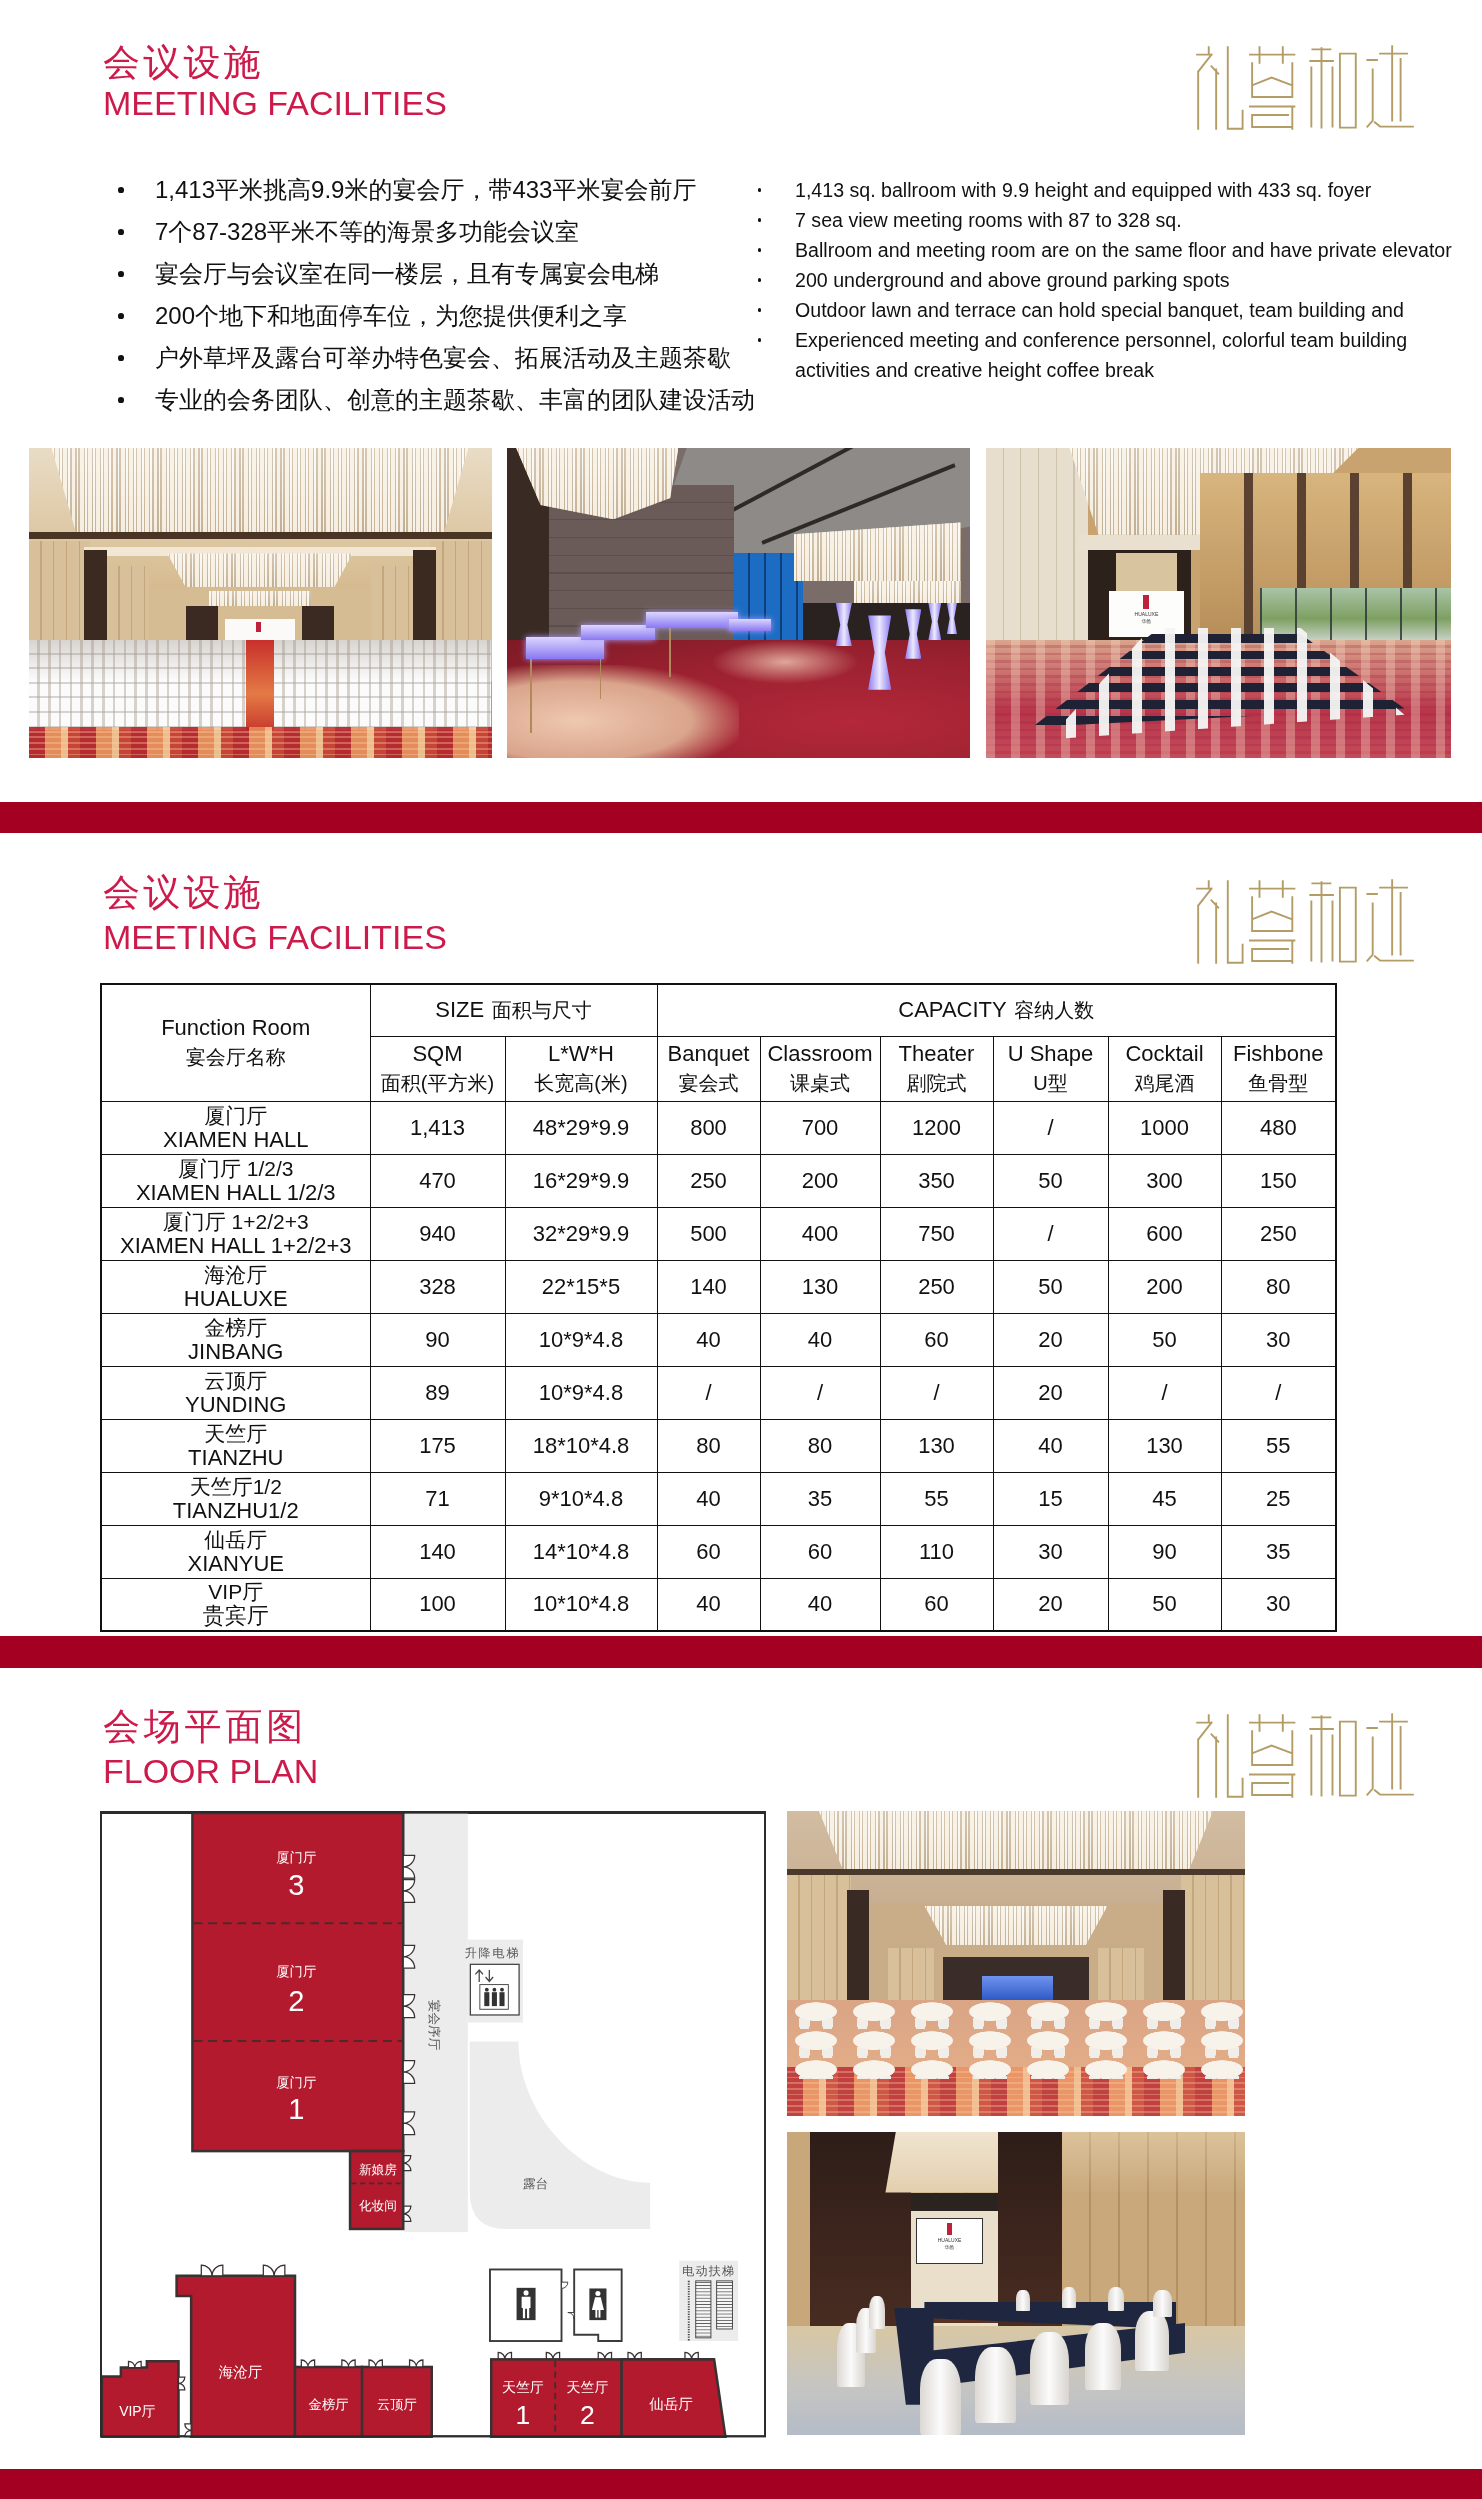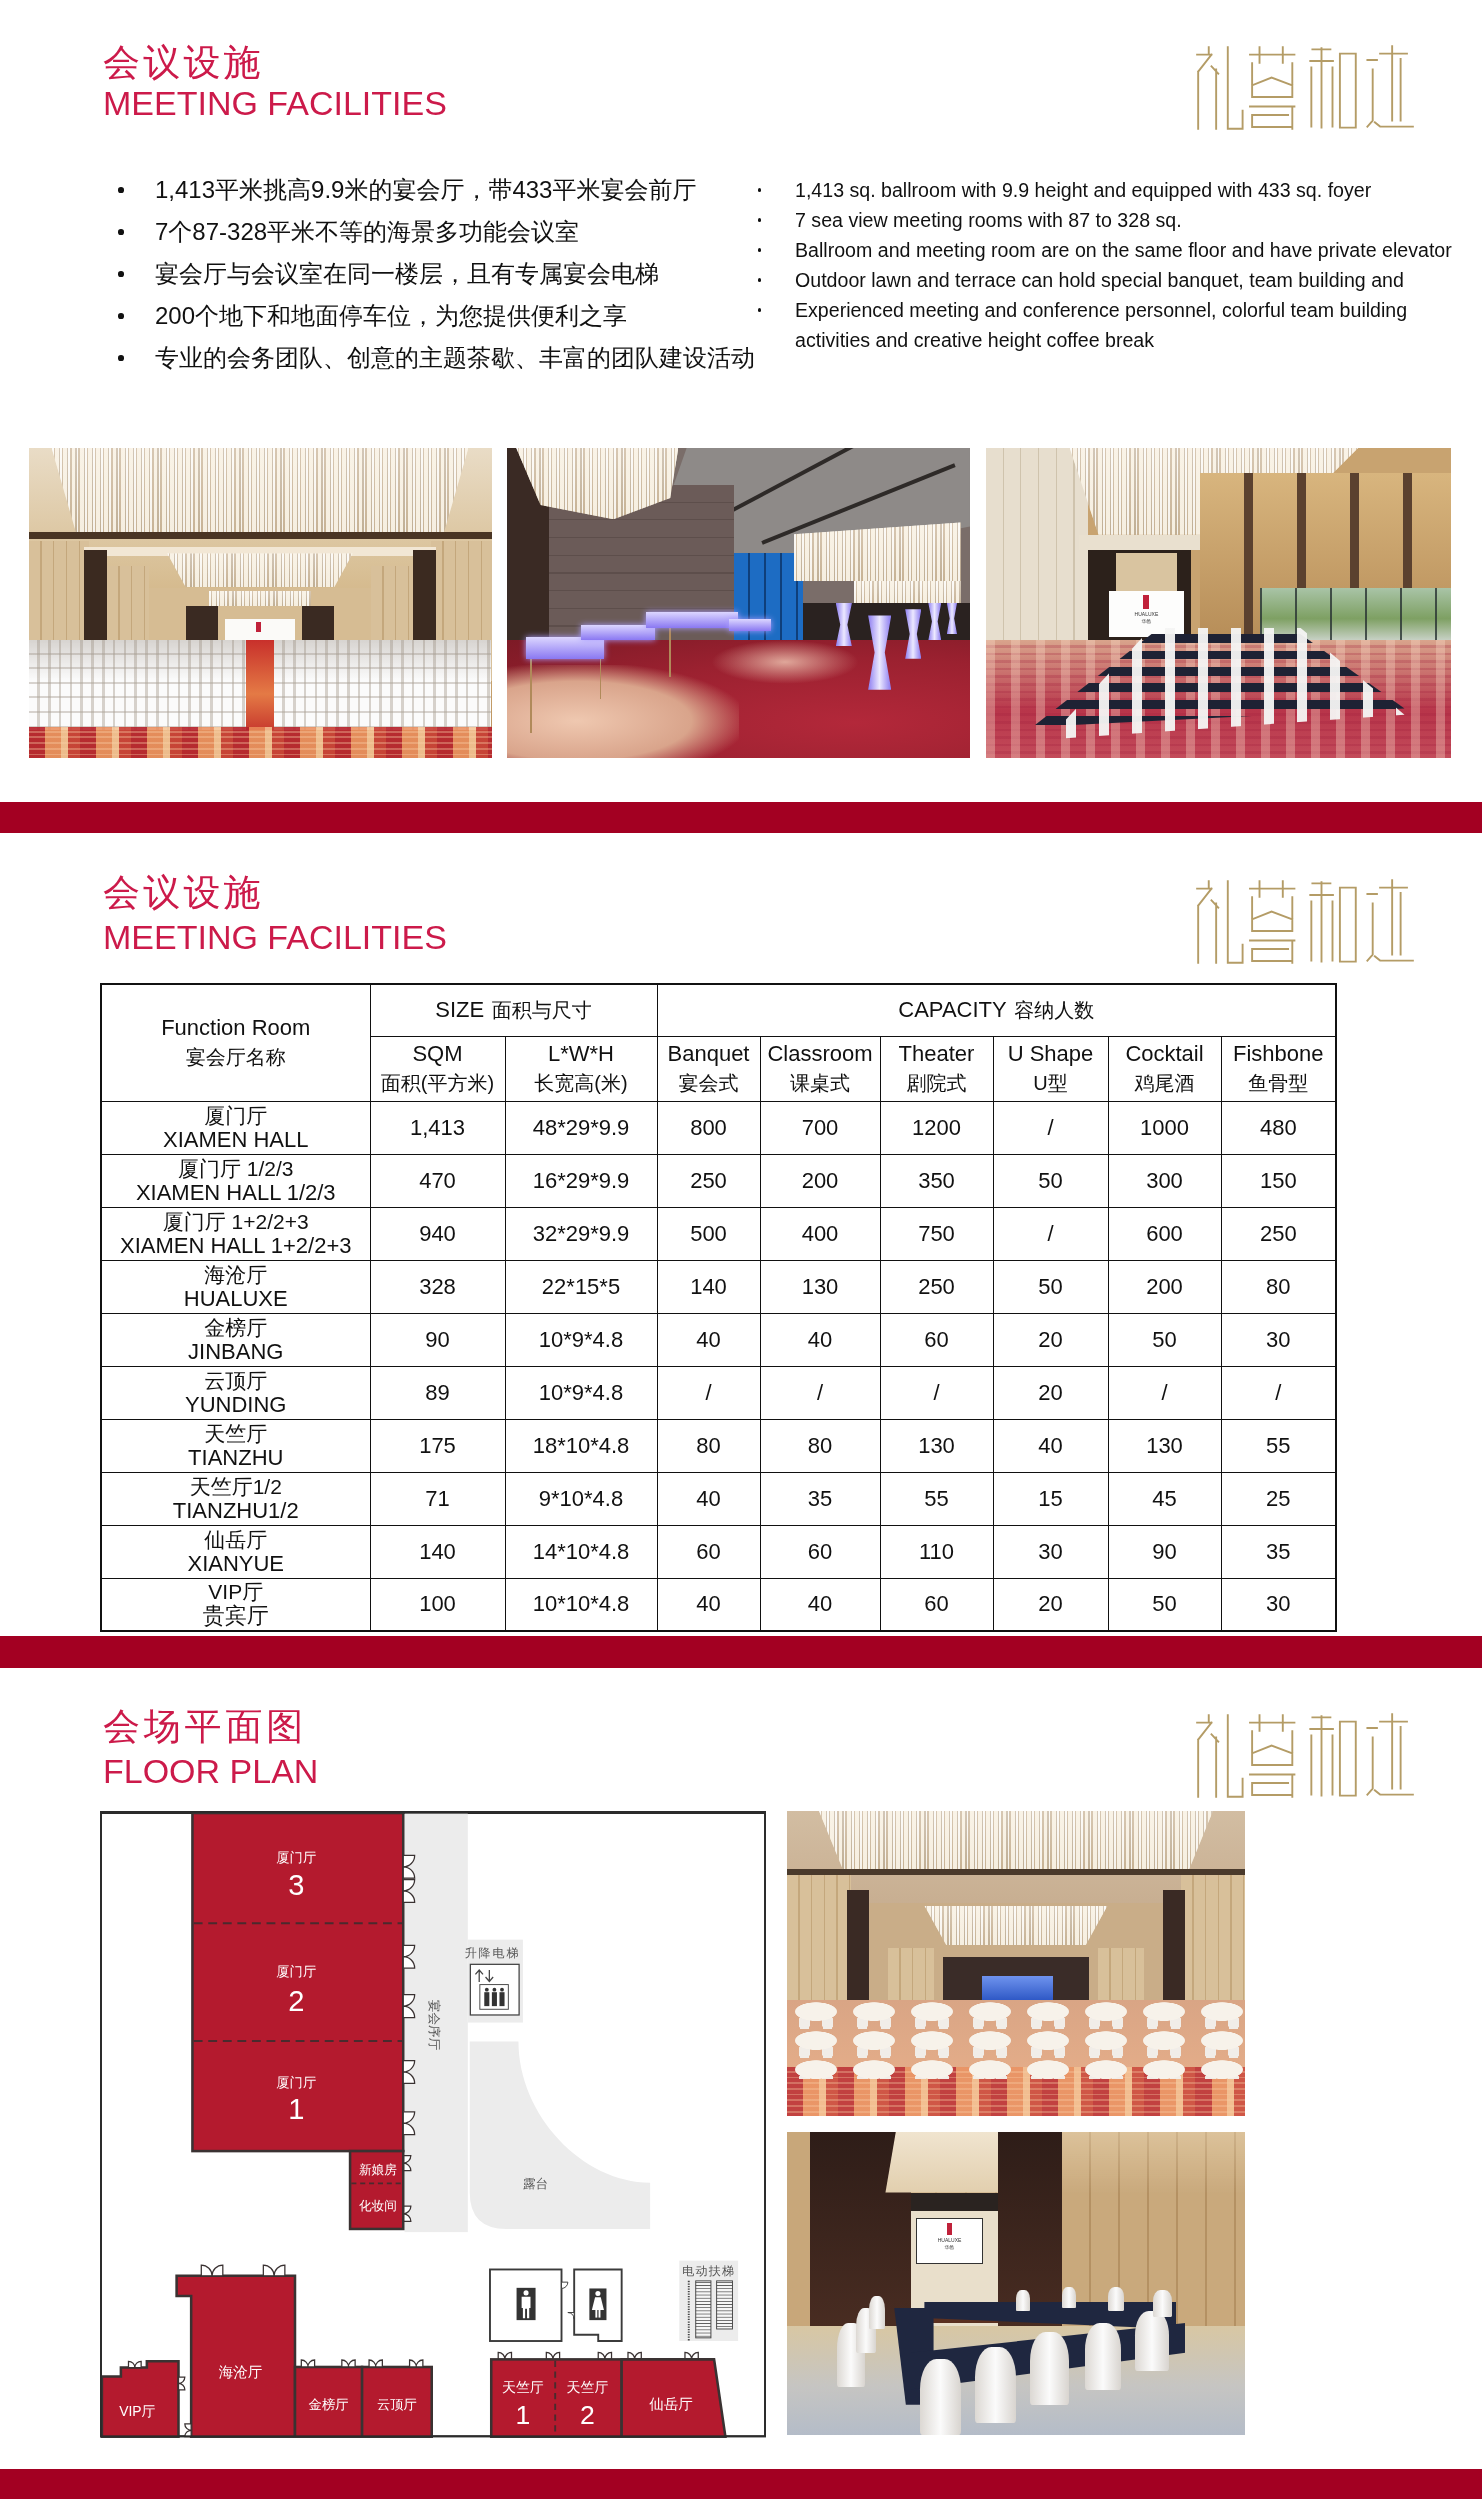--- a/index.html
+++ b/index.html
@@ -59,35 +59,40 @@
 
   <svg class="logo" style="top:44px" viewBox="30 30 1040 420" aria-label="礼尊和达">
     <path d="M95 45V78 M40 80H108 M108 80L45 160 M45 160V430 M130 150V430 M108 135L140 170 M185 45V430H255V345 M290 80H500 M335 45V118 M445 45V118 M300 120V280H490V120 M300 225L392 188L490 225 M290 325H500 M490 325V430 M300 365H470 M300 365V422H490 M585 55H670 M575 110H682 M628 50V425 M580 140V420 M680 140V420 M715 75H790V425H715Z M845 105H890 M870 150V392L845 420 M880 400L905 420H1060 M905 75H1032 M962 40V392 M1002 100V392"></path>
   </svg>
 
   <ul class="bl-cn">
     <li><span class="dot"></span><span>1,413平米挑高9.9米的宴会厅，带433平米宴会前厅</span></li>
     <li><span class="dot"></span><span>7个87-328平米不等的海景多功能会议室</span></li>
     <li><span class="dot"></span><span>宴会厅与会议室在同一楼层，且有专属宴会电梯</span></li>
     <li><span class="dot"></span><span>200个地下和地面停车位，为您提供便利之享</span></li>
+    <li><span class="dot"></span><span>户外草坪及露台可举办特色宴会、拓展活动及主题茶歇</span></li>
     <li><span class="dot"></span><span>专业的会务团队、创意的主题茶歇、丰富的团队建设活动</span></li>
   </ul>
 
   <ul class="bl-en">
     <li>
         <span class="dot"></span>
         <span class="ln">1,413 sq. ballroom with 9.9 height and equipped with 433 sq. foyer</span>
       </li>
     <li>
         <span class="dot"></span>
         <span class="ln">7 sea view meeting rooms with 87 to 328 sq.</span>
       </li>
     <li>
         <span class="dot"></span>
         <span class="ln">Ballroom and meeting room are on the same floor and have private elevator</span>
+      </li>
+    <li>
+        <span class="dot"></span>
+        <span class="ln">200 underground and above ground parking spots</span>
       </li>
     <li>
         <span class="dot"></span>
         <span class="ln">Outdoor lawn and terrace can hold special banquet, team building and</span>
       </li>
     <li>
         <span class="dot"></span>
         <span class="ln">Experienced meeting and conference personnel, colorful team building</span>
         <span class="ln">activities and creative height coffee break</span>
       </li>

